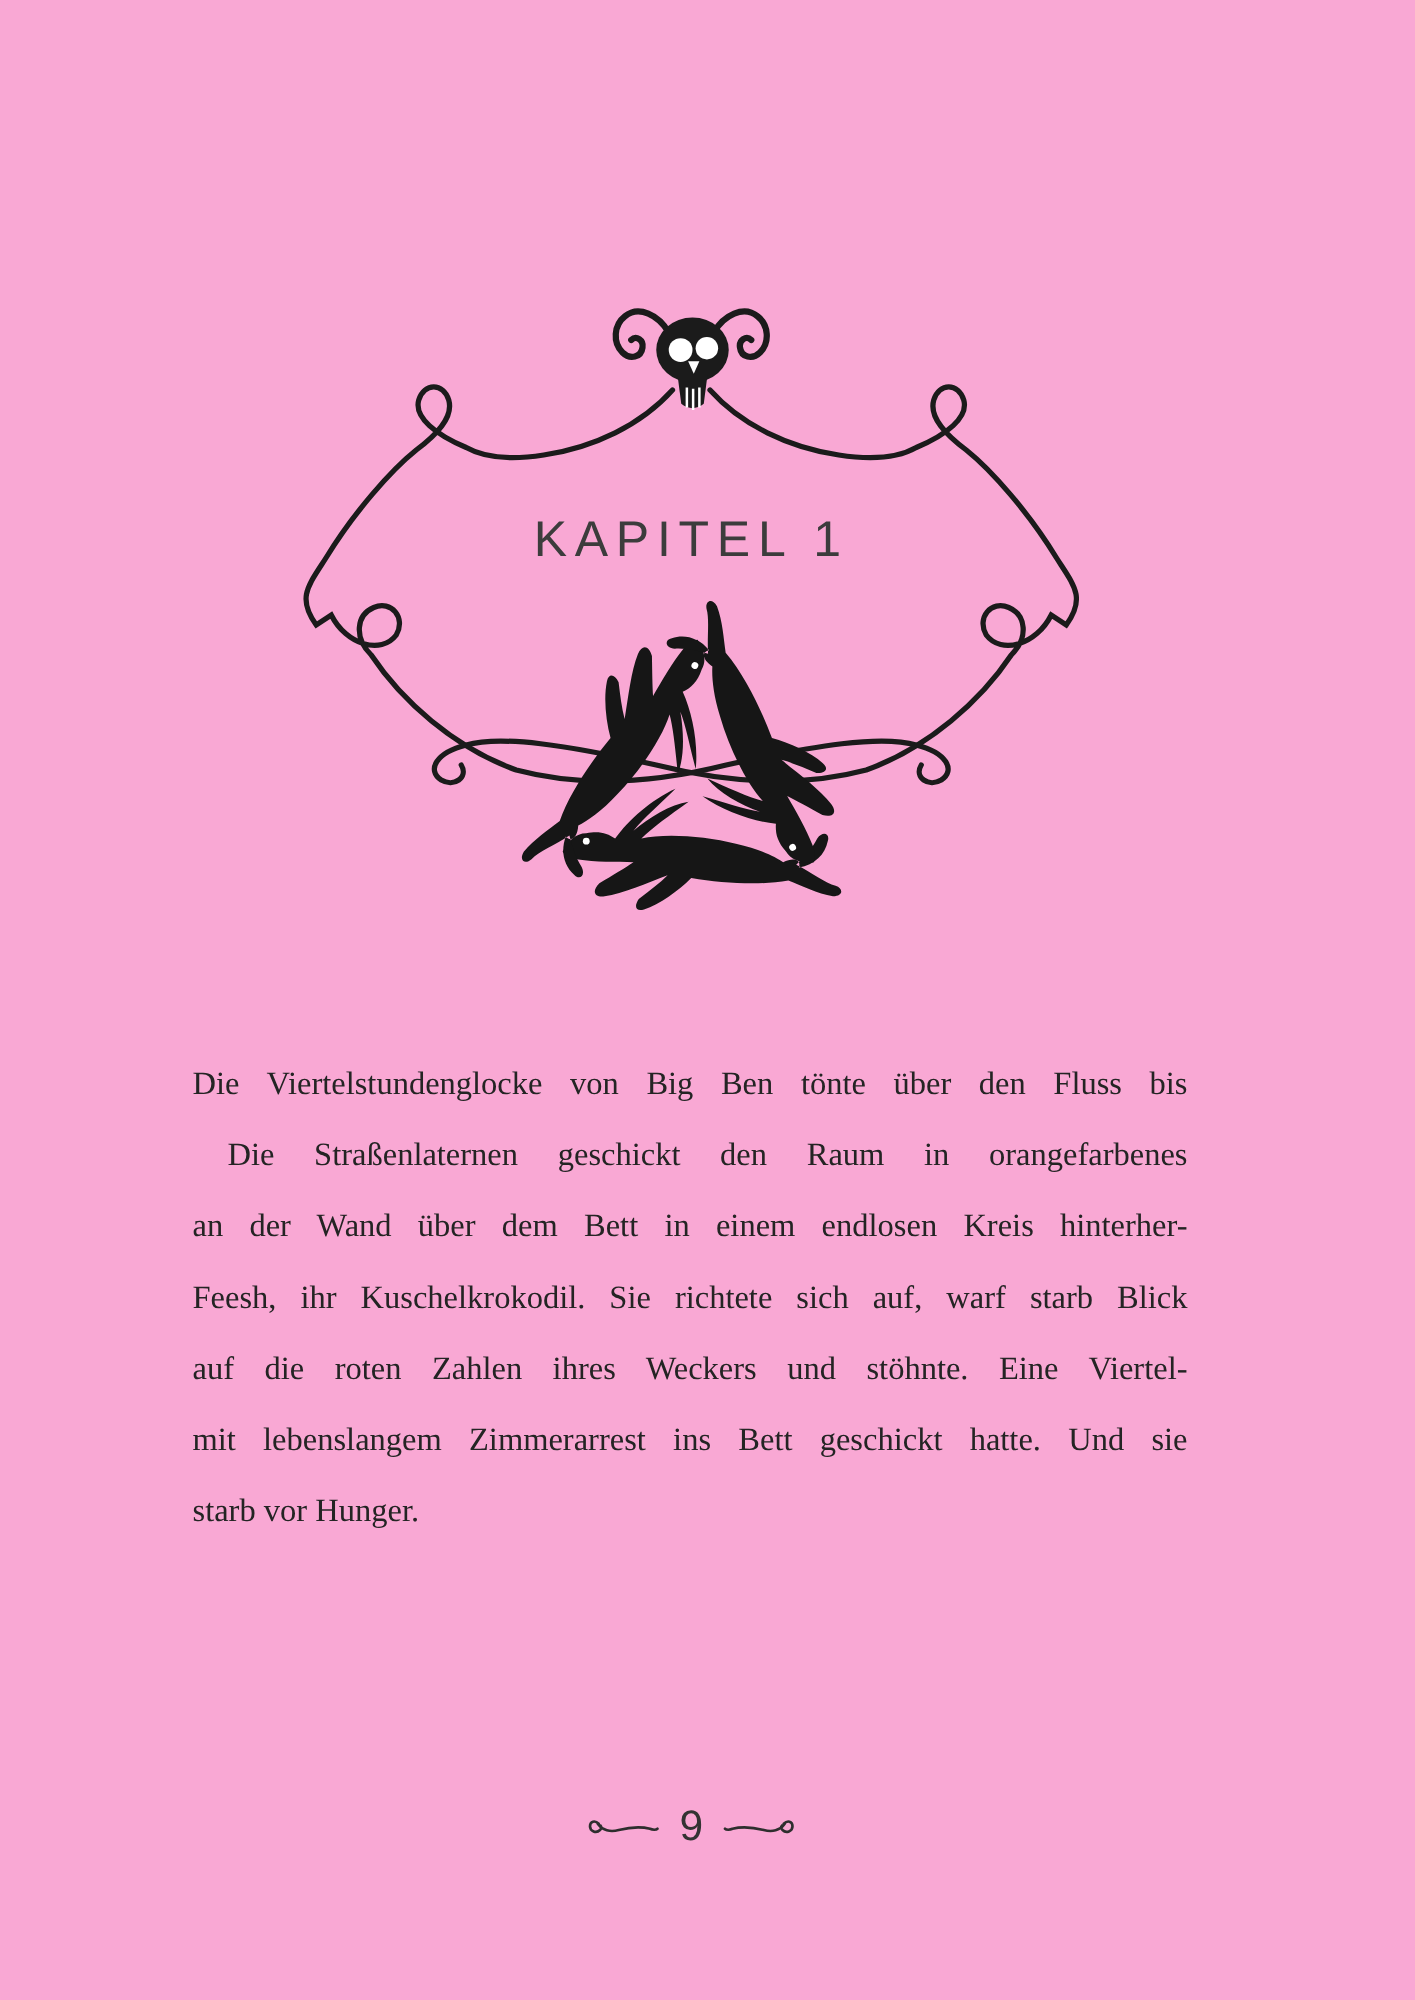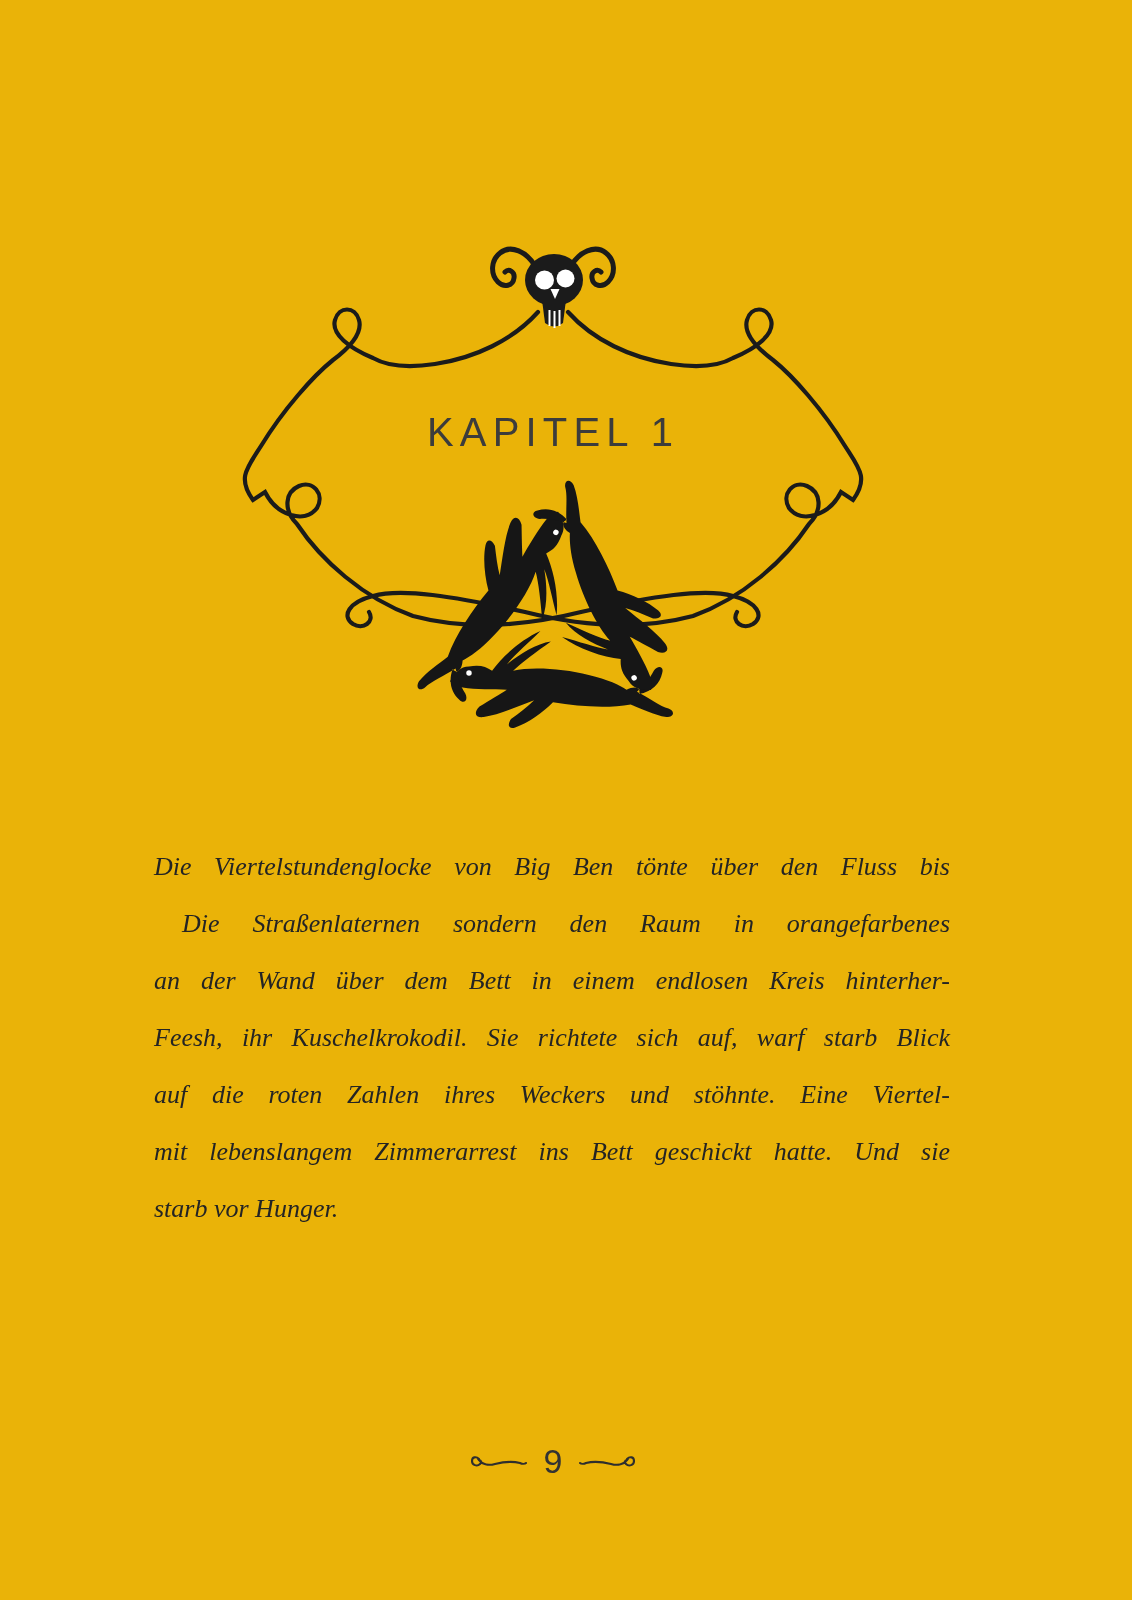--- a/index.html
+++ b/index.html
@@ -1,20 +1,20 @@
 <!DOCTYPE html>
 <html><head>
 <meta charset="utf-8">
 <style>
   html, body { margin: 0; padding: 0; background: #ffffff; }
   .page {
     position: relative;
     width: 1132px;
     height: 1600px;
-    background: #eab308;
+    background: #f9a8d4;
     overflow: hidden;
     font-family: "Liberation Serif", serif;
   }
   .chapter-ornament {
     position: absolute;
     left: 213px;
     top: 230px;
     width: 680px;
     height: 520px;
   }
@@ -34,21 +34,21 @@
   }
   .body-text {
     position: absolute;
     left: 154px;
     top: 838px;
     width: 796px;
     font-size: 26px;
     line-height: 57px;
     color: #242424;
   }
-  .line { width: 100%; font-style: italic; }
+  .line { width: 100%; }
   .line.just { text-align: justify; text-align-last: justify; }
   .line.indent { padding-left: 28px; box-sizing: border-box; }
   .footer {
     position: absolute;
     left: 403px;
     top: 1444px;
     width: 300px;
     display: flex;
     align-items: center;
     justify-content: center;
@@ -150,21 +150,21 @@
       <use href="#hare" transform="rotate(0 0 -45)"></use>
       <use href="#hare" transform="rotate(120 0 -45)"></use>
       <use href="#hare" transform="rotate(240 0 -45)"></use>
     </g>
   </svg>
 
   <div class="chapter-title">KAPITEL 1</div>
 
   <div class="body-text">
     <div class="line just">Die Viertelstundenglocke von Big Ben tönte über den Fluss bis</div>
-    <div class="line just indent">Die Straßenlaternen sondern den Raum in orangefarbenes</div>
+    <div class="line just indent">Die Straßenlaternen geschickt den Raum in orangefarbenes</div>
     <div class="line just">an der Wand über dem Bett in einem endlosen Kreis hinterher-</div>
     <div class="line just">Feesh, ihr Kuschelkrokodil. Sie richtete sich auf, warf starb Blick</div>
     <div class="line just">auf die roten Zahlen ihres Weckers und stöhnte. Eine Viertel-</div>
     <div class="line just">mit lebenslangem Zimmerarrest ins Bett geschickt hatte. Und sie</div>
     <div class="line">starb vor Hunger.</div>
   </div>
 
   <div class="footer">
     <svg width="58" height="20" viewBox="0 0 58 20">
       <path d="M 9 7 C 6 4 2 5 2 9 C 2 13 7 15 10 12 C 12 10 11 8 9 8

